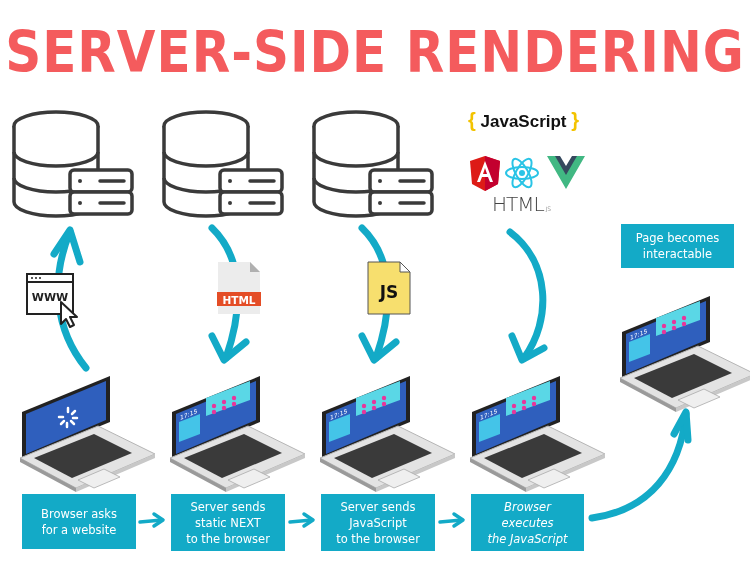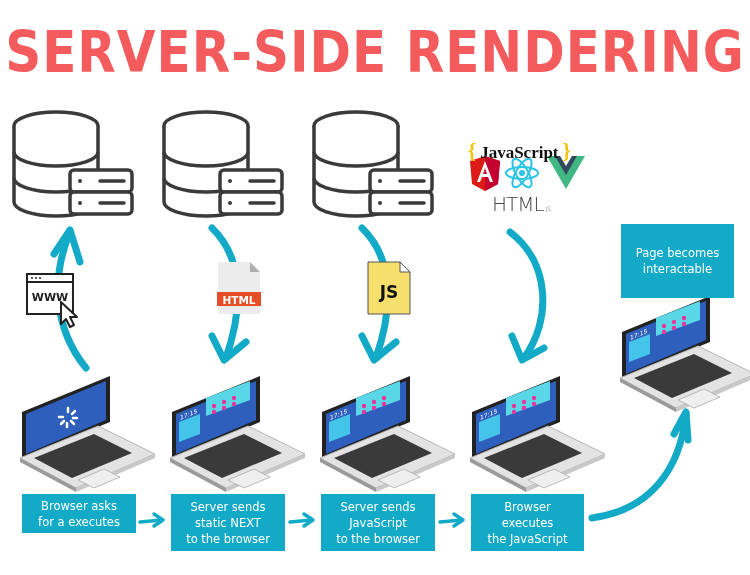--- a/index.html
+++ b/index.html
@@ -2,21 +2,21 @@
 <html><head>
 <meta charset="utf-8">
 <style>
   html,body{margin:0;padding:0;background:#ffffff;}
   body{width:750px;height:575px;position:relative;overflow:hidden;font-family:"DejaVu Sans",sans-serif;}
   .abs{position:absolute;}
   .title{left:0;top:22px;width:750px;text-align:center;font-family:"DejaVu Sans",sans-serif;font-weight:900;font-size:50px;letter-spacing:1px;color:#f45b5d;line-height:60px;transform:scaleY(1.15);}
   .step{background:#13aac7;color:#ffffff;font-family:"DejaVu Sans",sans-serif;font-size:11.5px;line-height:16px;text-align:center;display:flex;align-items:center;justify-content:center;flex-direction:column;}
   .step span{display:block;}
   svg.overlay{position:absolute;left:0;top:0;}
-  .jslogo{left:468px;top:140px;font-family:Liberation Serif, serif;font-weight:bold;font-size:17px;color:#111;white-space:nowrap;}
+  .jslogo{left:468px;top:109px;font-family:Liberation Sans, sans-serif;font-weight:bold;font-size:17px;color:#111;white-space:nowrap;}
   .jslogo .br{color:#f3c300;font-weight:bold;font-size:20px;}
   .nextlogo{left:492px;top:192px;font-family:"DejaVu Sans",sans-serif;font-size:20px;color:#444;letter-spacing:-1px;font-weight:300;}
   .nextlogo small{font-size:6px;letter-spacing:0;}
 </style>
 </head>
 <body>
 
 <div class="abs title">SERVER-SIDE RENDERING</div>
 
 <svg class="overlay" width="750" height="575" viewBox="0 0 750 575">
@@ -180,36 +180,36 @@
 <div class="abs jslogo">
   <span class="br">{</span>
   <span>JavaScript</span>
   <span class="br">}</span>
 </div>
 
 <div class="abs nextlogo">
   <span>HTML</span><small>.JS</small>
 </div>
 
-<div class="abs step" style="left:621px;top:224px;width:113px;height:74px;">
+<div class="abs step" style="left:621px;top:224px;width:113px;height:44px;">
   <span>Page becomes</span>
   <span>interactable</span>
 </div>
 
-<div class="abs step" style="left:22px;top:494px;width:114px;height:39px;">
+<div class="abs step" style="left:22px;top:494px;width:114px;height:55px;">
   <span>Browser asks</span>
-  <span>for a executes</span>
+  <span>for a website</span>
 </div>
 <div class="abs step" style="left:171px;top:494px;width:114px;height:57px;">
   <span>Server sends</span>
   <span>static NEXT</span>
   <span>to the browser</span>
 </div>
 <div class="abs step" style="left:321px;top:494px;width:114px;height:57px;">
   <span>Server sends</span>
   <span>JavaScript</span>
   <span>to the browser</span>
 </div>
-<div class="abs step" style="left:471px;top:494px;width:113px;height:57px;">
+<div class="abs step" style="left:471px;top:494px;width:113px;height:57px;font-style:italic;">
   <span>Browser</span>
   <span>executes</span>
   <span>the JavaScript</span>
 </div>
 
 </body></html>

